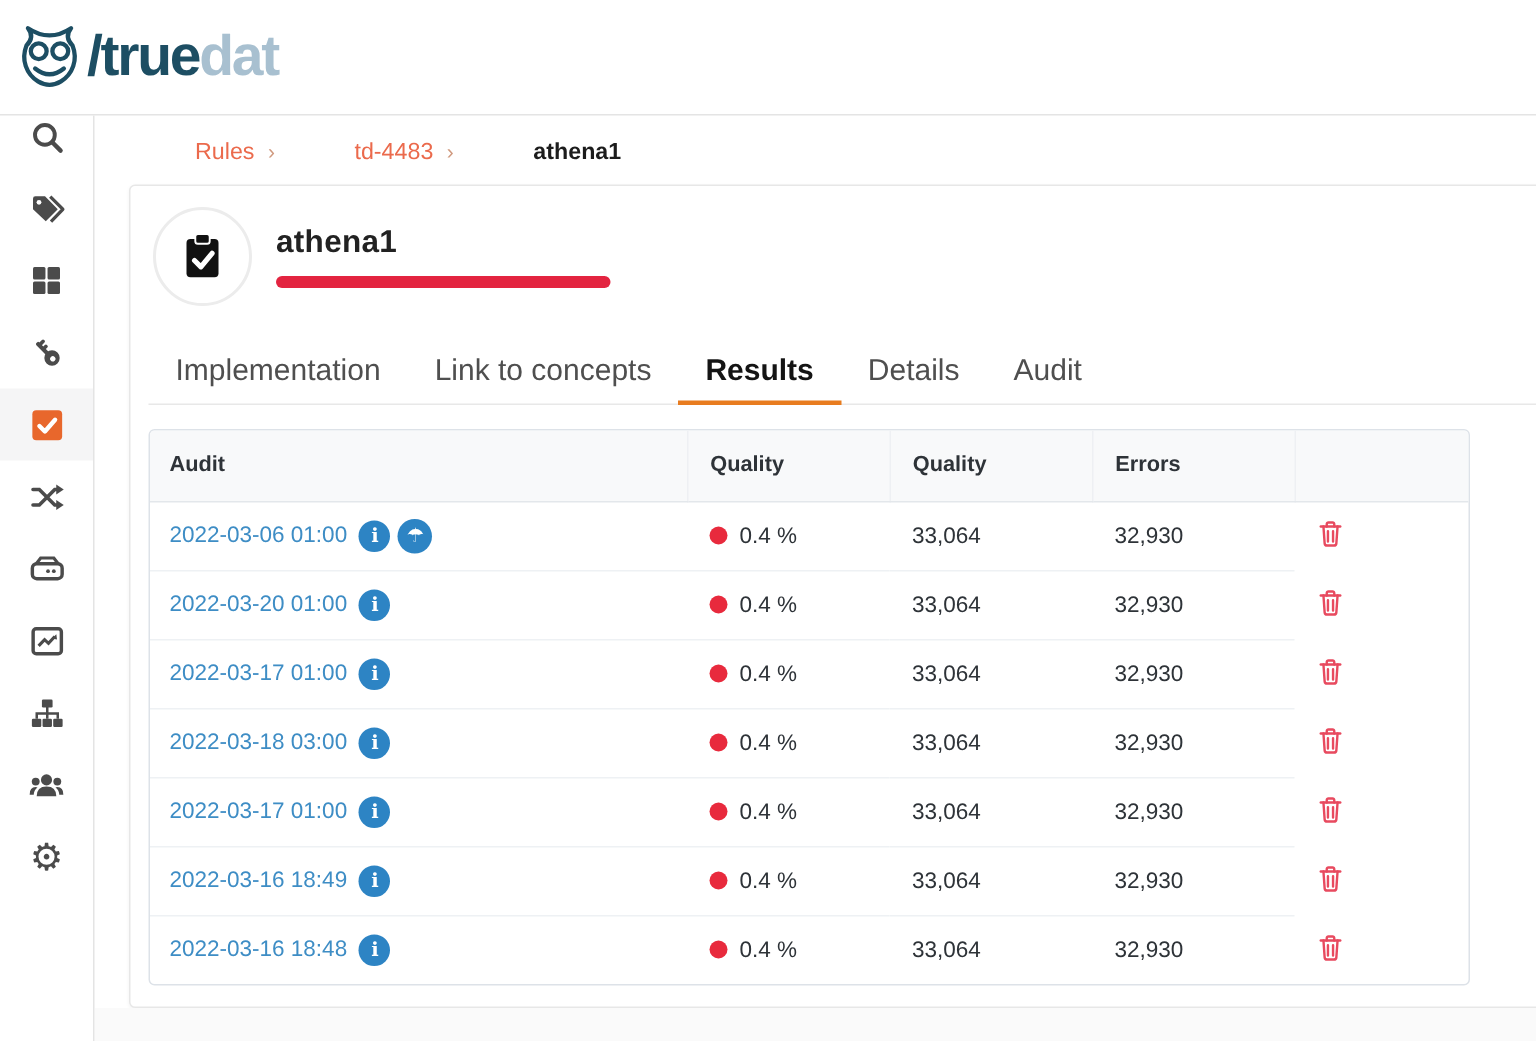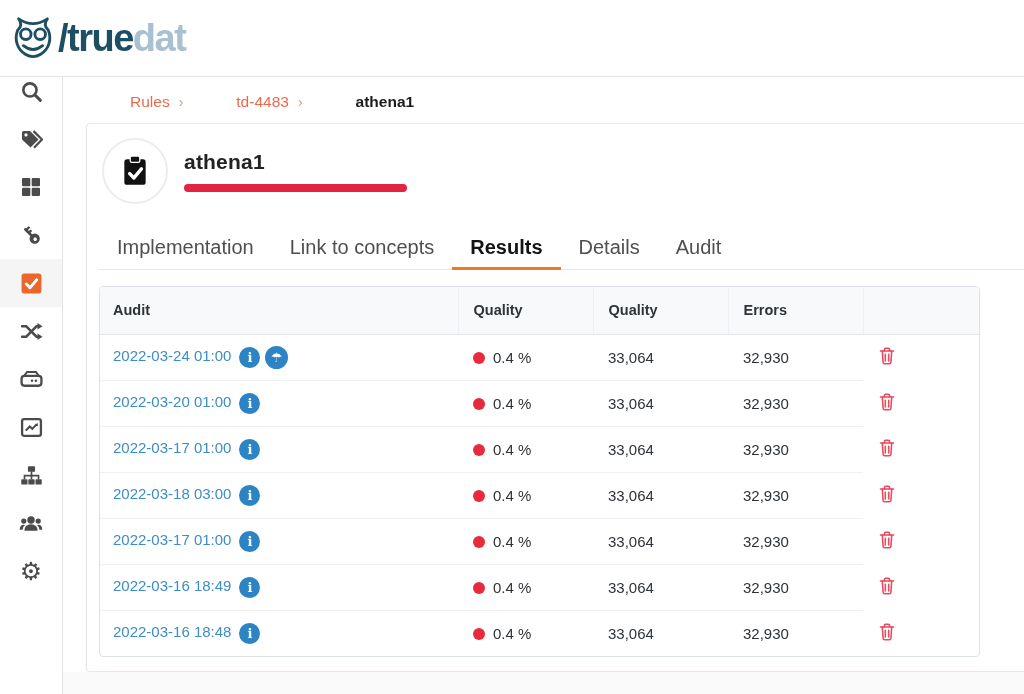--- a/index.html
+++ b/index.html
@@ -221,21 +221,21 @@
             <th>Audit</th>
             <th>Quality</th>
             <th>Quality</th>
             <th>Errors</th>
             <th></th>
           </tr>
         </thead>
         <tbody>
   <tr>
     <td>
-      <a class="date-link">2022-03-24 01:00</a><span><span class="circle-ic info">i</span><span class="circle-ic umbrella">☂</span></span>
+      <a class="date-link">2022-03-06 01:00</a><span><span class="circle-ic info">i</span><span class="circle-ic umbrella">☂</span></span>
     </td>
     <td>
       <span class="dot"></span><span>0.4 %</span>
     </td>
     <td><span>33,064</span></td>
     <td><span>32,930</span></td>
     <td>
       <span class="trash-btn">
         <svg width="18" height="19" viewBox="0 0 18 19">
           <g fill="none" stroke="#e84a5f" stroke-width="1.6" stroke-linecap="round" stroke-linejoin="round">

